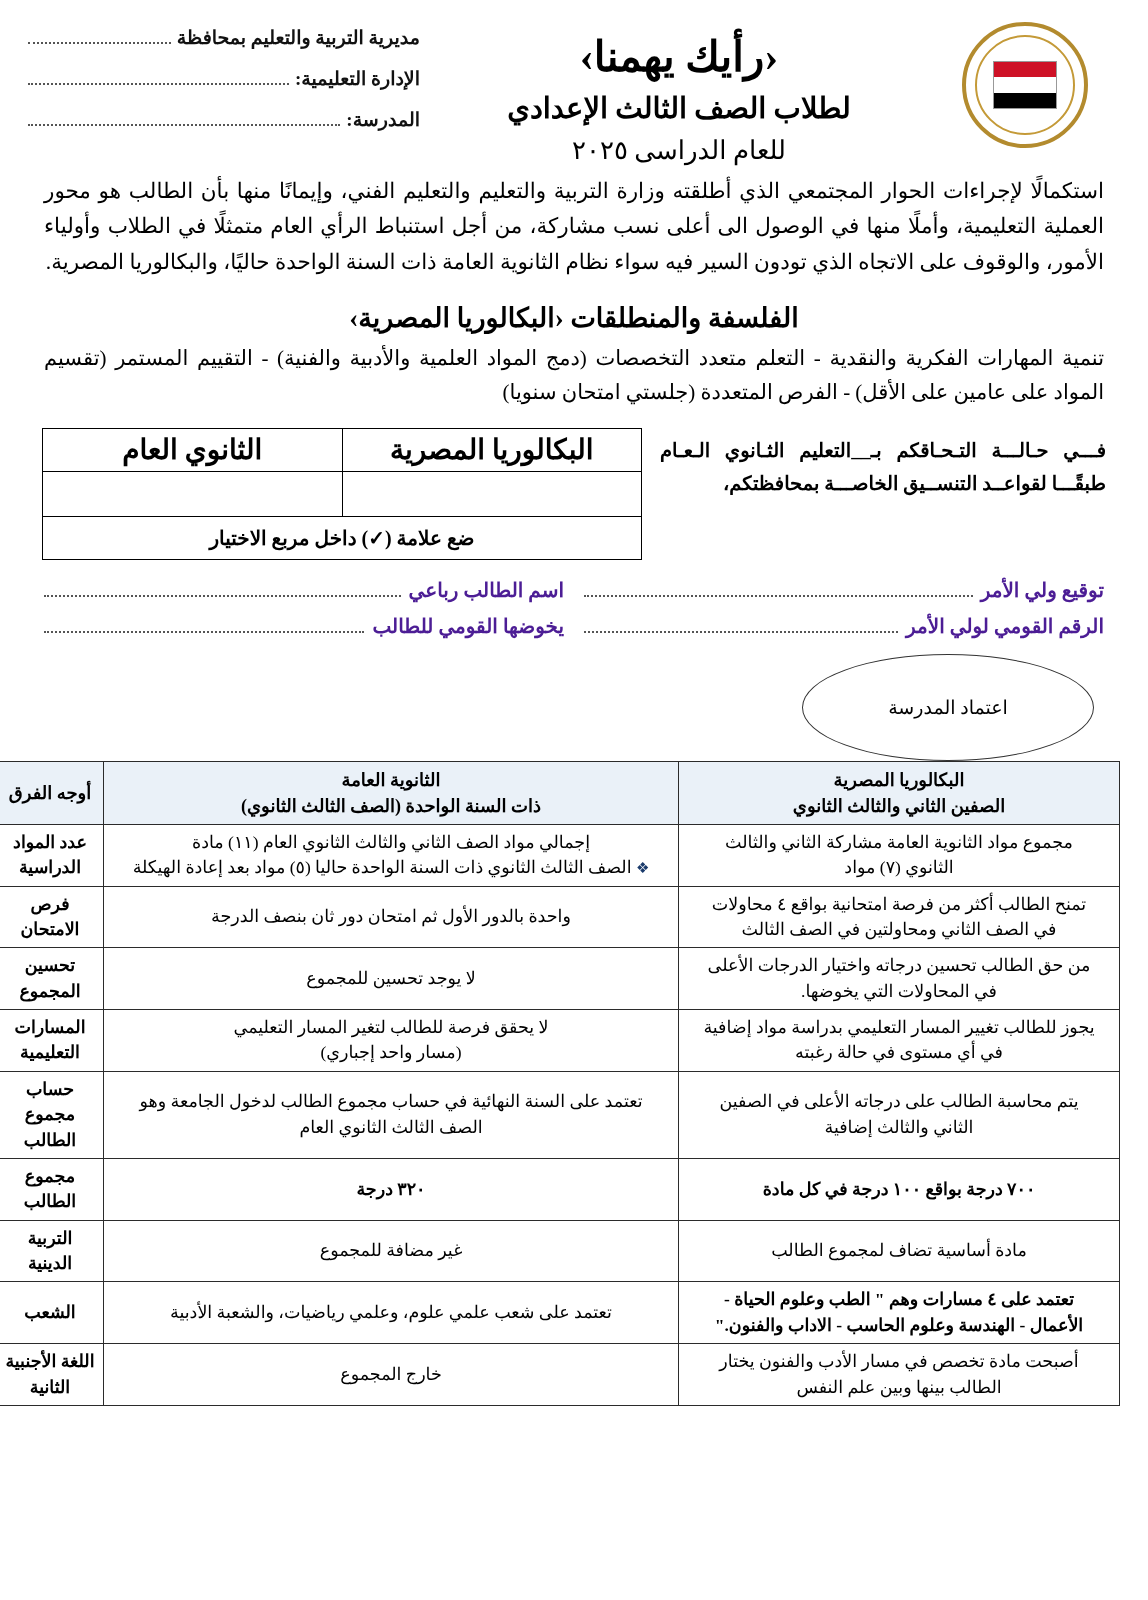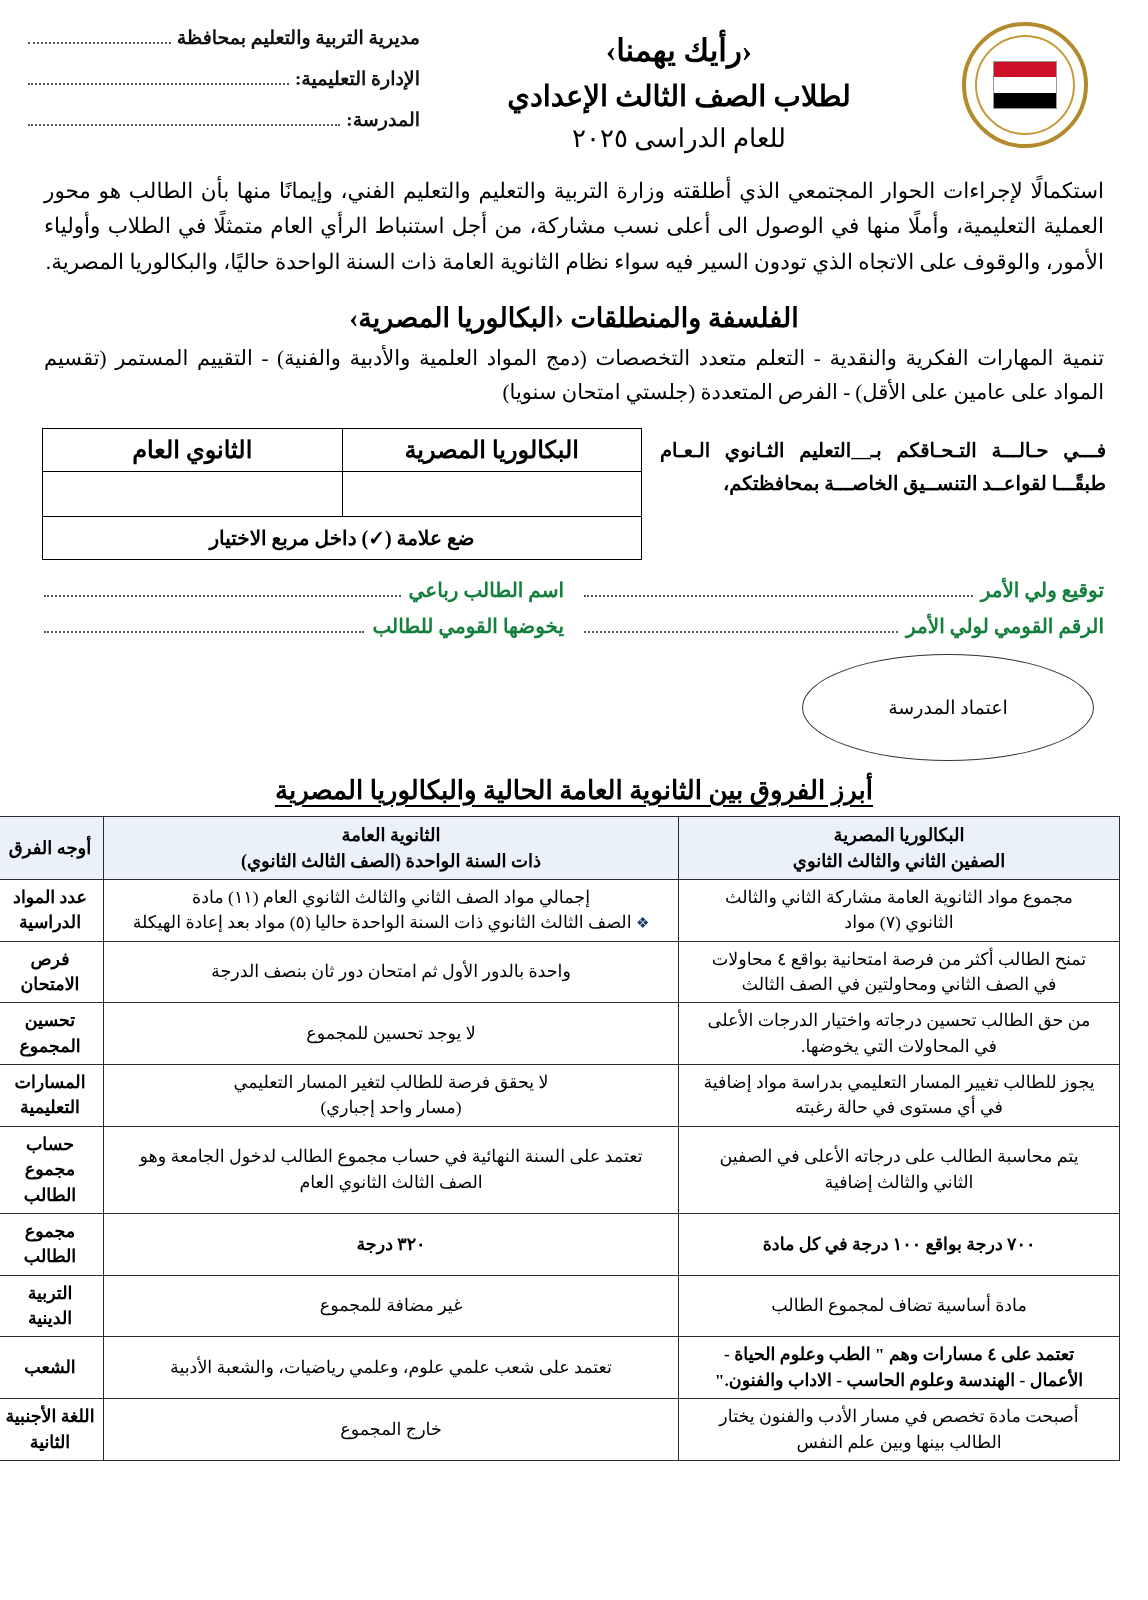--- a/index.html
+++ b/index.html
@@ -54,21 +54,21 @@
     height: 1px;
     margin-bottom: 4px;
     min-width: 80px;
   }
   .header-center {
     flex: 1;
     text-align: center;
     padding-top: 18px;
   }
   .title-1 {
-    font-size: 31px;
+    font-size: 42px;
     font-weight: bold;
     color: #000;
     letter-spacing: 0px;
     margin-bottom: 10px;
   }
   .title-2 {
     font-size: 29px;
     font-weight: bold;
     color: #000;
     margin-bottom: 10px;
@@ -164,21 +164,21 @@
   }
   .choice-table {
     width: 600px;
     border-collapse: collapse;
     table-layout: fixed;
   }
   .choice-table td {
     border: 1px solid #000;
     height: 40px;
     text-align: center;
-    font-size: 24px;
+    font-size: 28px;
     font-weight: bold;
     color: #000;
   }
   .choice-table td.empty { height: 42px; }
   .choice-table td.full { font-size: 20px; margin-top: 36px; }
 
   
   .sig-area {
     display: flex;
     flex-direction: row;
@@ -187,21 +187,21 @@
     gap: 20px;
   }
   .sig-col { flex: 1; }
   .sig-col.left { max-width: 520px; }
   .sig-line {
     display: flex;
     align-items: baseline;
     font-size: 20px;
     font-weight: bold;
     margin-bottom: 12px;
-    color: #15803d;
+    color: #4c1d95;
     white-space: nowrap;
     justify-content: space-between;
   }
   .sig-line .lbl { margin-left: 8px; }
   .stamp-wrap {
     margin-top: 16px;
     padding-right: 10px;
   }
   .stamp {
     width: 290px;
@@ -347,21 +347,20 @@
         <span class="lbl">اسم الطالب رباعي</span>
         <span class="dots"></span>
       </div>
       <div class="sig-line">
         <span class="lbl">يخوضها القومي للطالب</span>
         <span class="dots"></span>
       </div>
     </div>
   </div>
 
-  <div class="diff-heading">أبرز الفروق بين الثانوية العامة الحالية والبكالوريا المصرية</div>
 
   <table class="cmp">
     <thead>
       <tr>
         <th class="col-bac">
           <div>البكالوريا المصرية</div>
           <div>الصفين الثاني والثالث الثانوي</div>
         </th>
         <th class="col-gen">
           <div>الثانوية العامة</div>

